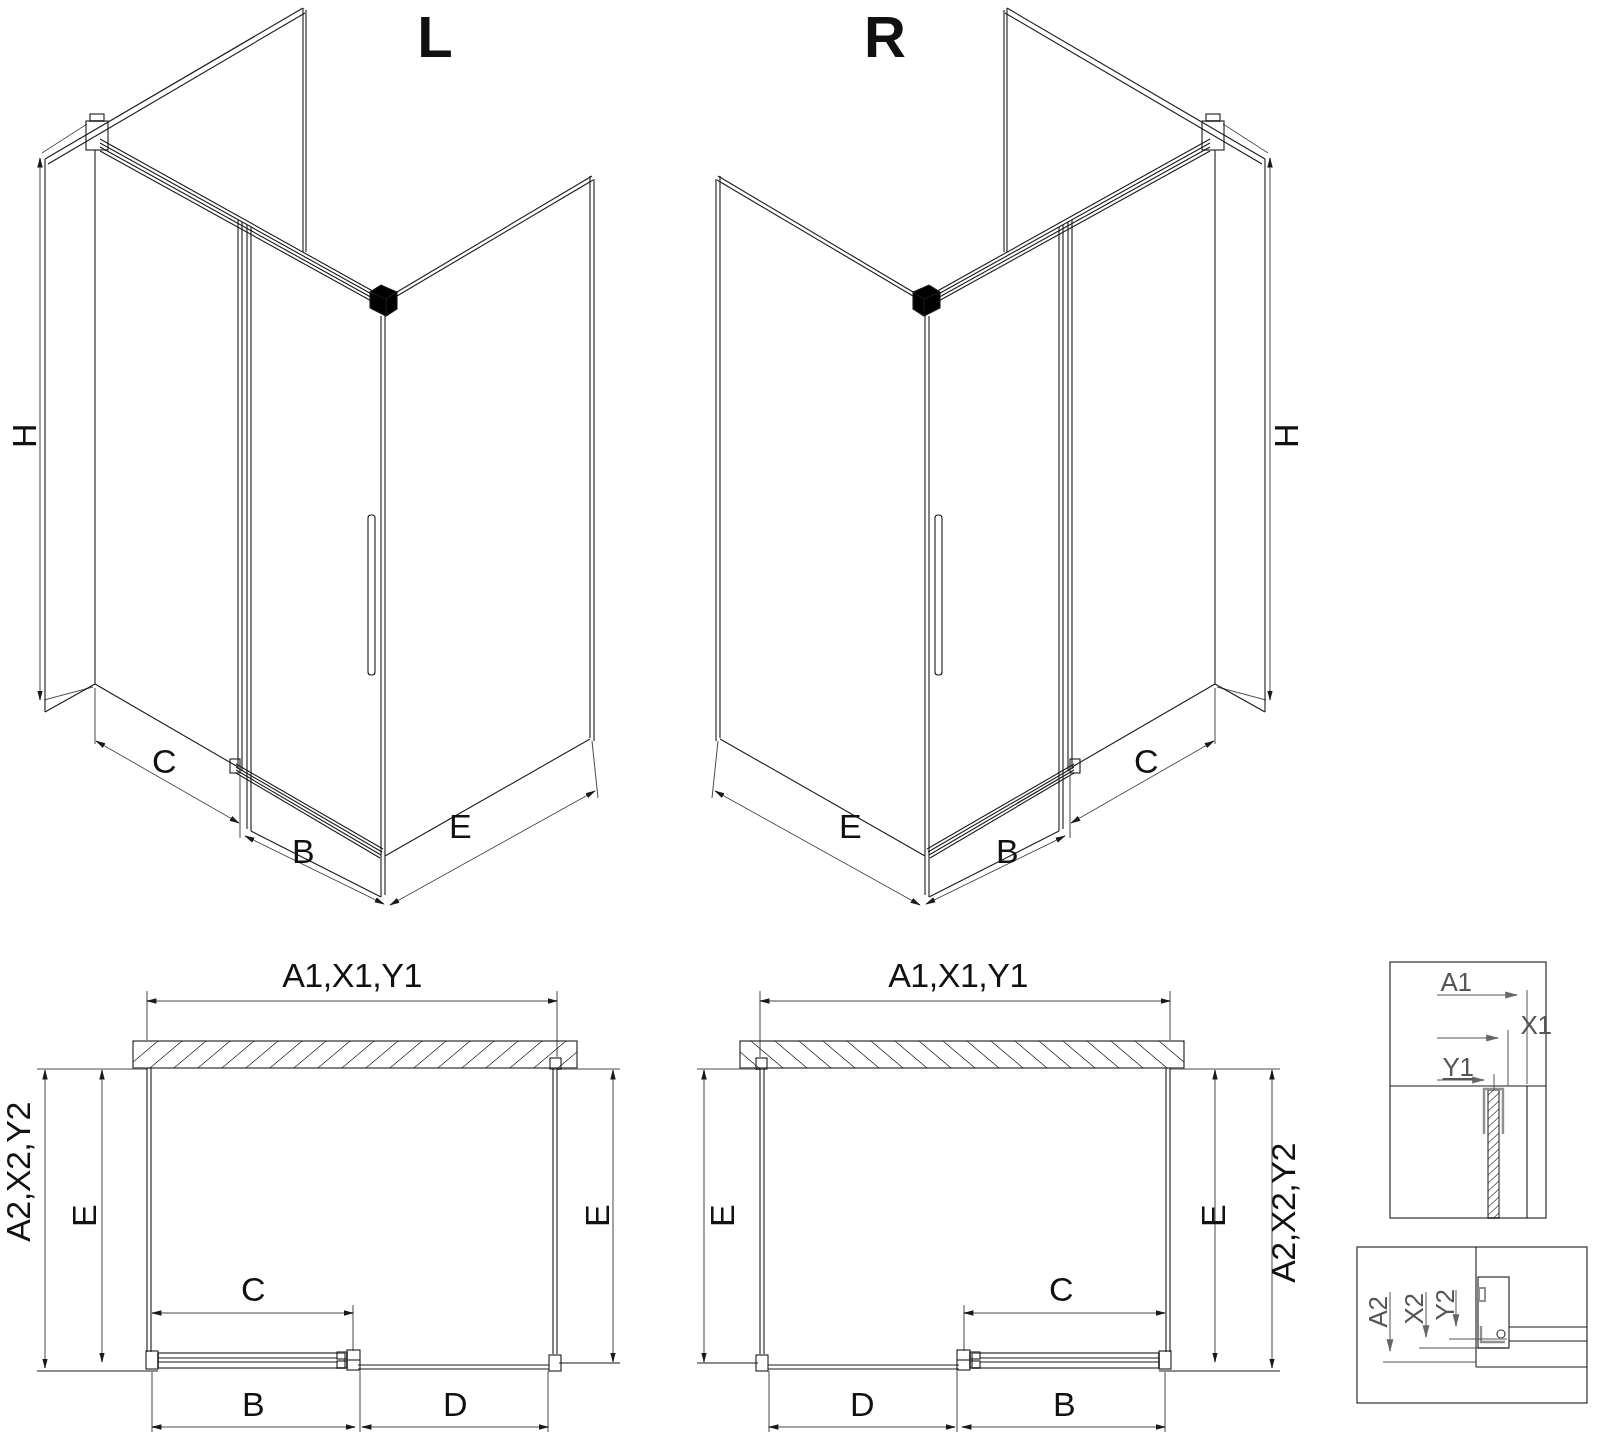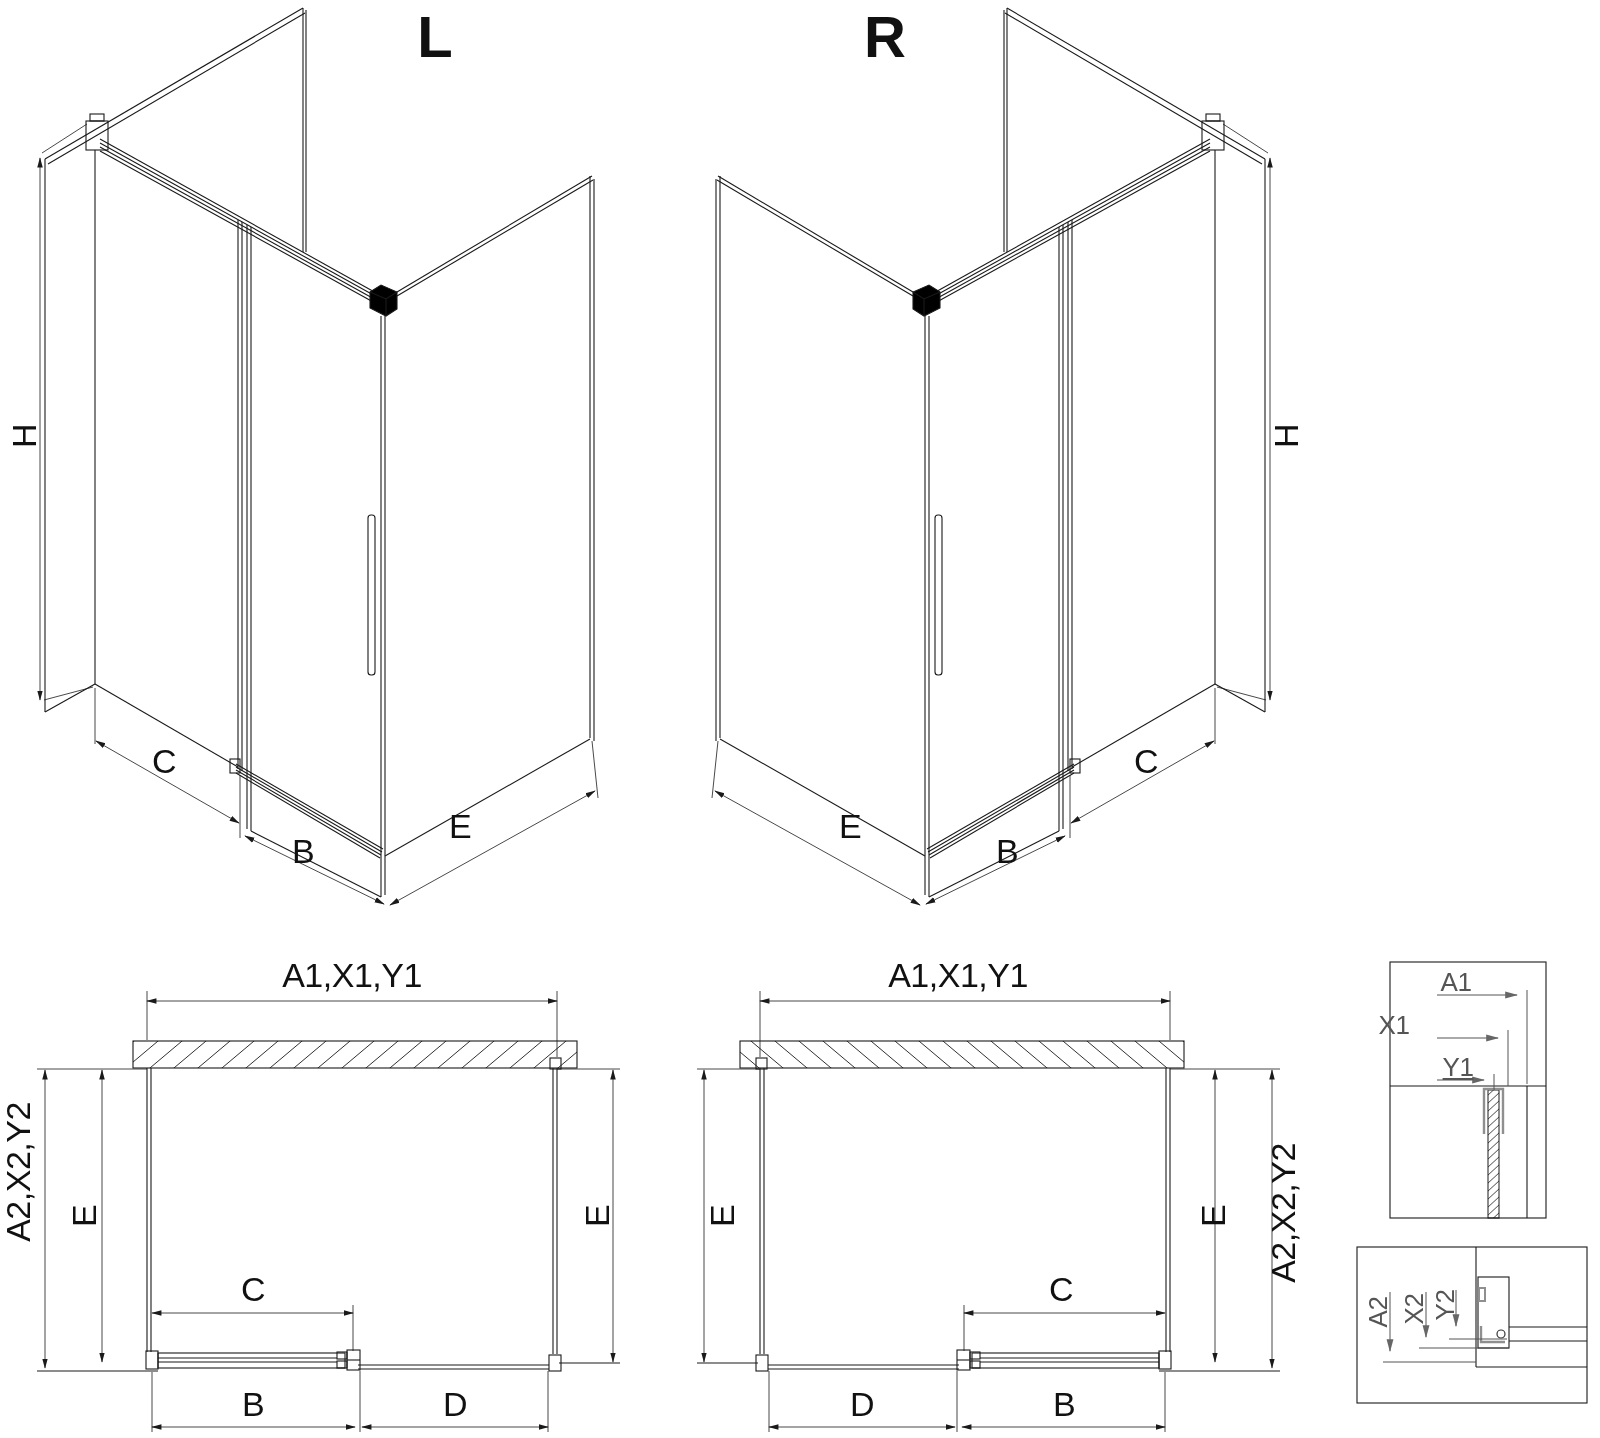--- a/index.html
+++ b/index.html
@@ -205,19 +205,19 @@
       <div class="lbl" style="left: 253px; top: 1404px;">B</div>
       <div class="lbl" style="left: 455px; top: 1404px;">D</div>
       <div class="lbl" style="left: 958px; top: 975px;">A1,X1,Y1</div>
       <div class="lbl rot" style="left: 1283px; top: 1213px;">A2,X2,Y2</div>
       <div class="lbl rot" style="left: 722px; top: 1216px;">E</div>
       <div class="lbl rot" style="left: 1213px; top: 1216px;">E</div>
       <div class="lbl" style="left: 1061px; top: 1289px;">C</div>
       <div class="lbl" style="left: 862px; top: 1404px;">D</div>
       <div class="lbl" style="left: 1064px; top: 1404px;">B</div>
       <div class="lbl det" style="left: 1456px; top: 982px;">A1</div>
-      <div class="lbl det" style="left: 1394px; top: 1025px;">X1</div>
+      <div class="lbl det" style="left: 1536px; top: 1025px;">X1</div>
       <div class="lbl det" style="left: 1458px; top: 1067px; text-decoration: underline;">Y1</div>
       <div class="lbl det rot" style="left: 1378px; top: 1312px;">A2</div>
       <div class="lbl det rot" style="left: 1414px; top: 1309px;">X2</div>
       <div class="lbl det rot" style="left: 1445px; top: 1305px;">Y2</div>
     </div>
 </div>
 
 </body></html>

